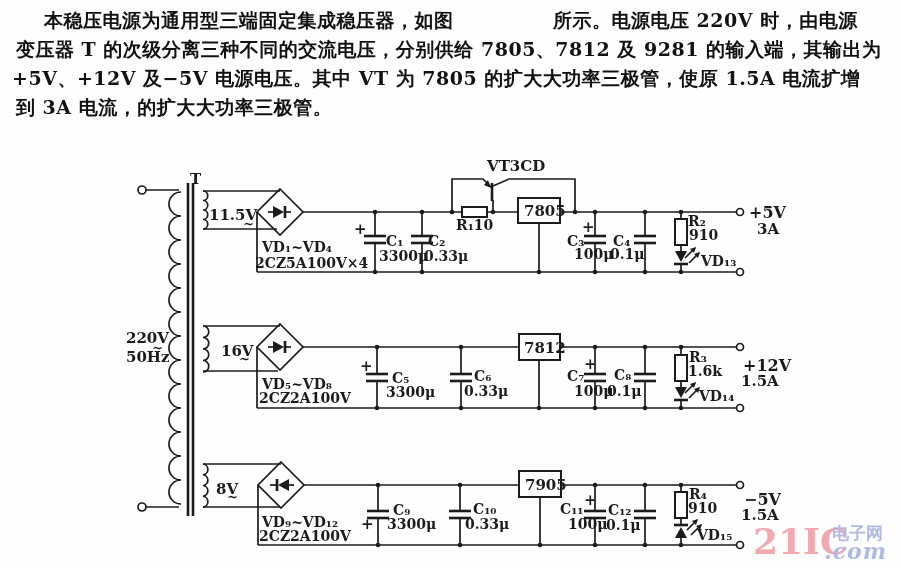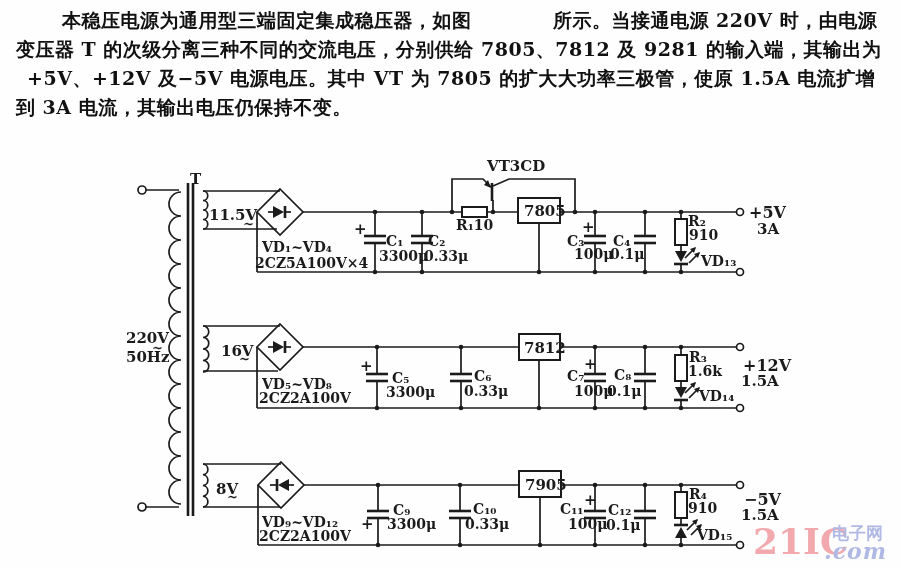--- a/index.html
+++ b/index.html
@@ -1,23 +1,23 @@
 <!DOCTYPE html>
 <html><head>
 <meta charset="utf-8">
 <style>
   html,body{margin:0;padding:0;background:#e8e8e8;}
   .page{position:relative;width:901px;height:568px;background:#fefefe;overflow:hidden;
         font-family:"DejaVu Serif",serif;}
   .para span{position:absolute;white-space:nowrap;font-weight:700;font-size:19px;
         color:#111;letter-spacing:0.5px;font-family:"DejaVu Serif",serif;}
-  .l1a{left:62px;top:8px;}
+  .l1a{left:44px;top:8px;}
   .l1b{left:553px;top:8px;}
   .l2{left:16px;top:37px;}
-  .l3{left:27px;top:66px;}
+  .l3{left:12px;top:66px;}
   .l4{left:16px;top:95px;}
   svg{position:absolute;left:0;top:0;}
   .w{stroke:#1b1b1b;stroke-width:1.7;fill:none;}
   .w2{stroke:#1b1b1b;stroke-width:2.6;fill:none;}
   .box{fill:#fff;stroke:#1b1b1b;stroke-width:2;}
   .dot{fill:#1b1b1b;}
   .term{fill:#fff;stroke:#1b1b1b;stroke-width:1.7;}
   .tri{fill:#1b1b1b;stroke:none;}
   .lbl{font-family:"DejaVu Serif",serif;font-weight:700;fill:#1b1b1b;}
   .t13{font-size:13px;}.t14{font-size:14px;}.t15{font-size:15px;}.t16{font-size:16px;}
@@ -25,24 +25,24 @@
   .wm2{font-family:"DejaVu Serif",serif;font-weight:700;font-size:17px;}
   .wm3{font-family:"DejaVu Serif",serif;font-weight:700;font-style:italic;font-size:22px;letter-spacing:1px;}
 </style>
 </head>
 <body>
 
 <div class="page">
 
   <div class="para">
     <span class="l1a">本稳压电源为通用型三端固定集成稳压器，如图</span>
-    <span class="l1b">所示。当接通电源 220V 时，由电源</span>
+    <span class="l1b">所示。电源电压 220V 时，由电源</span>
     <span class="l2">变压器 T 的次级分离三种不同的交流电压，分别供给 7805、7812 及 9281 的输入端，其输出为</span>
     <span class="l3">+5V、+12V 及−5V 电源电压。其中 VT 为 7805 的扩大大功率三极管，使原 1.5A 电流扩增</span>
-    <span class="l4">到 3A 电流，其输出电压仍保持不变。</span>
+    <span class="l4">到 3A 电流，的扩大大功率三极管。</span>
   </div>
 
   <svg width="901" height="568" viewBox="0 0 901 568">
 
     <g>
       <circle class="term" cx="142" cy="190" r="4"></circle>
       <circle class="term" cx="142" cy="507" r="4"></circle>
       <line class="w" x1="146" y1="190" x2="179" y2="190"></line>
       <line class="w" x1="146" y1="507" x2="179" y2="507"></line>
       <path class="w" d="M181 192 a12 12 0 0 0 0 24 a12 12 0 0 0 0 24 a12 12 0 0 0 0 24 a12 12 0 0 0 0 24 a12 12 0 0 0 0 24 a12 12 0 0 0 0 24 a12 12 0 0 0 0 24 a12 12 0 0 0 0 24 a12 12 0 0 0 0 24 a12 12 0 0 0 0 24 a12 12 0 0 0 0 24 a12 12 0 0 0 0 24 a12 12 0 0 0 0 24"></path>

